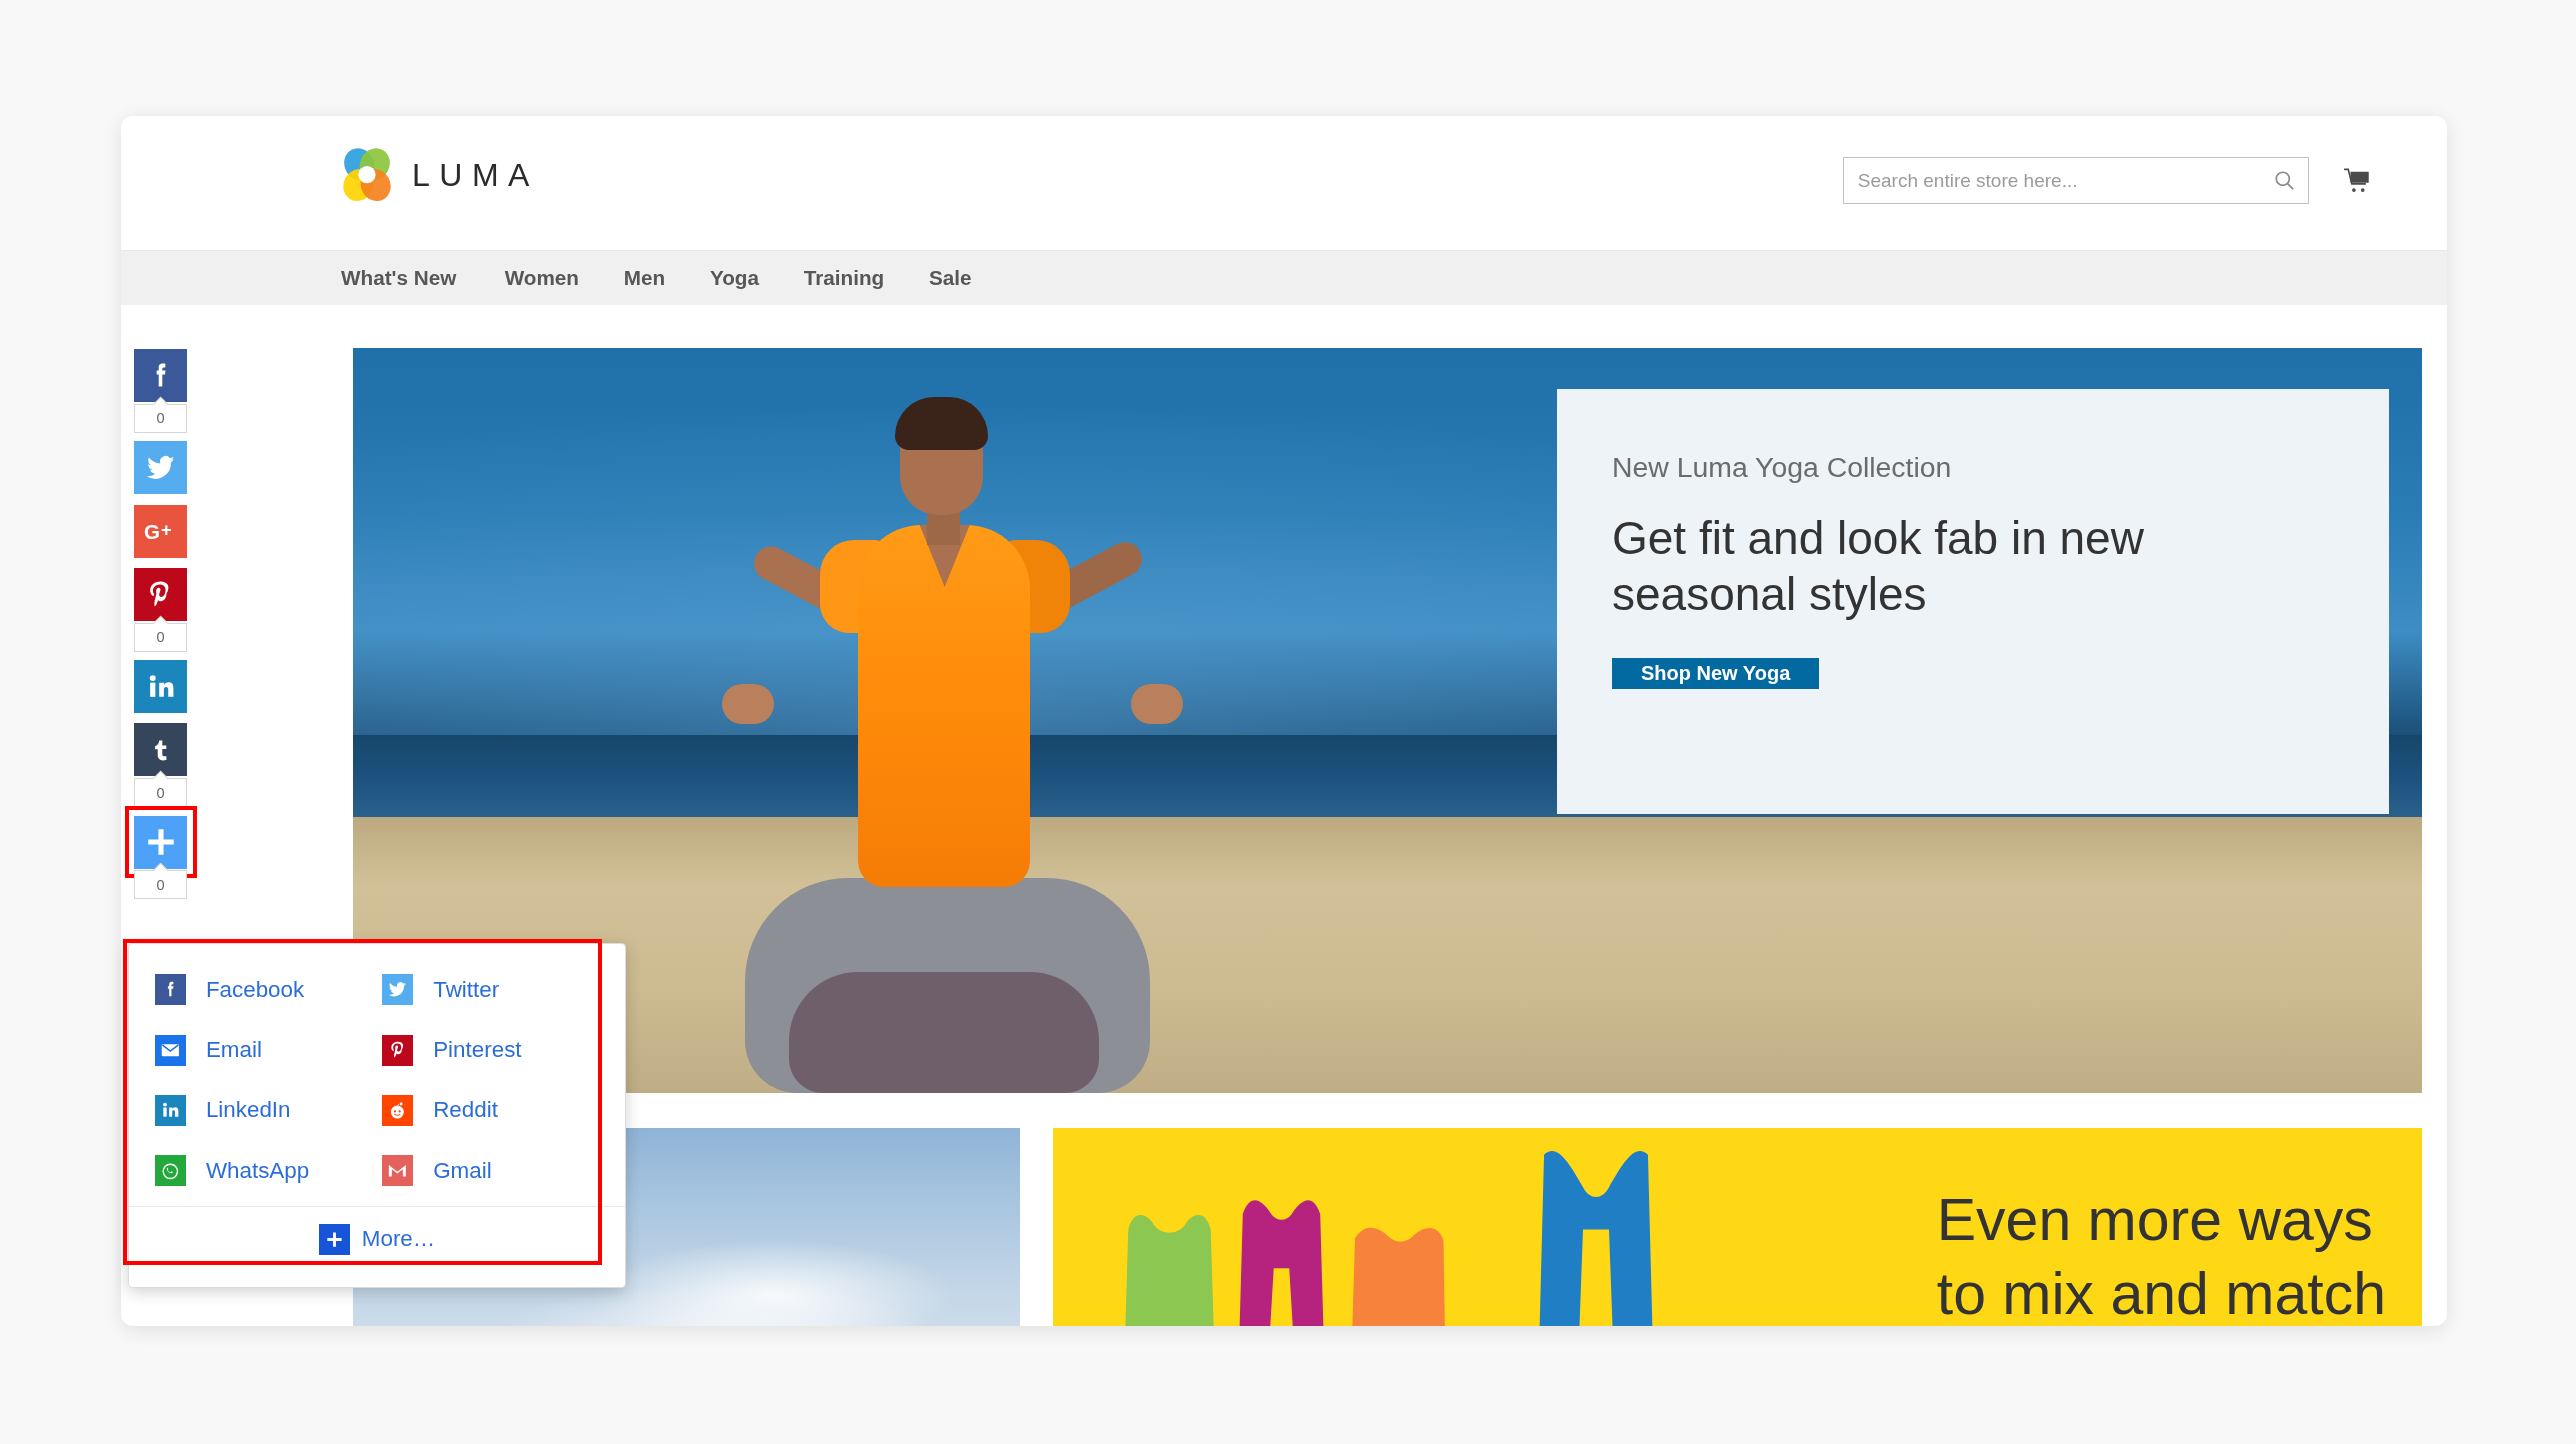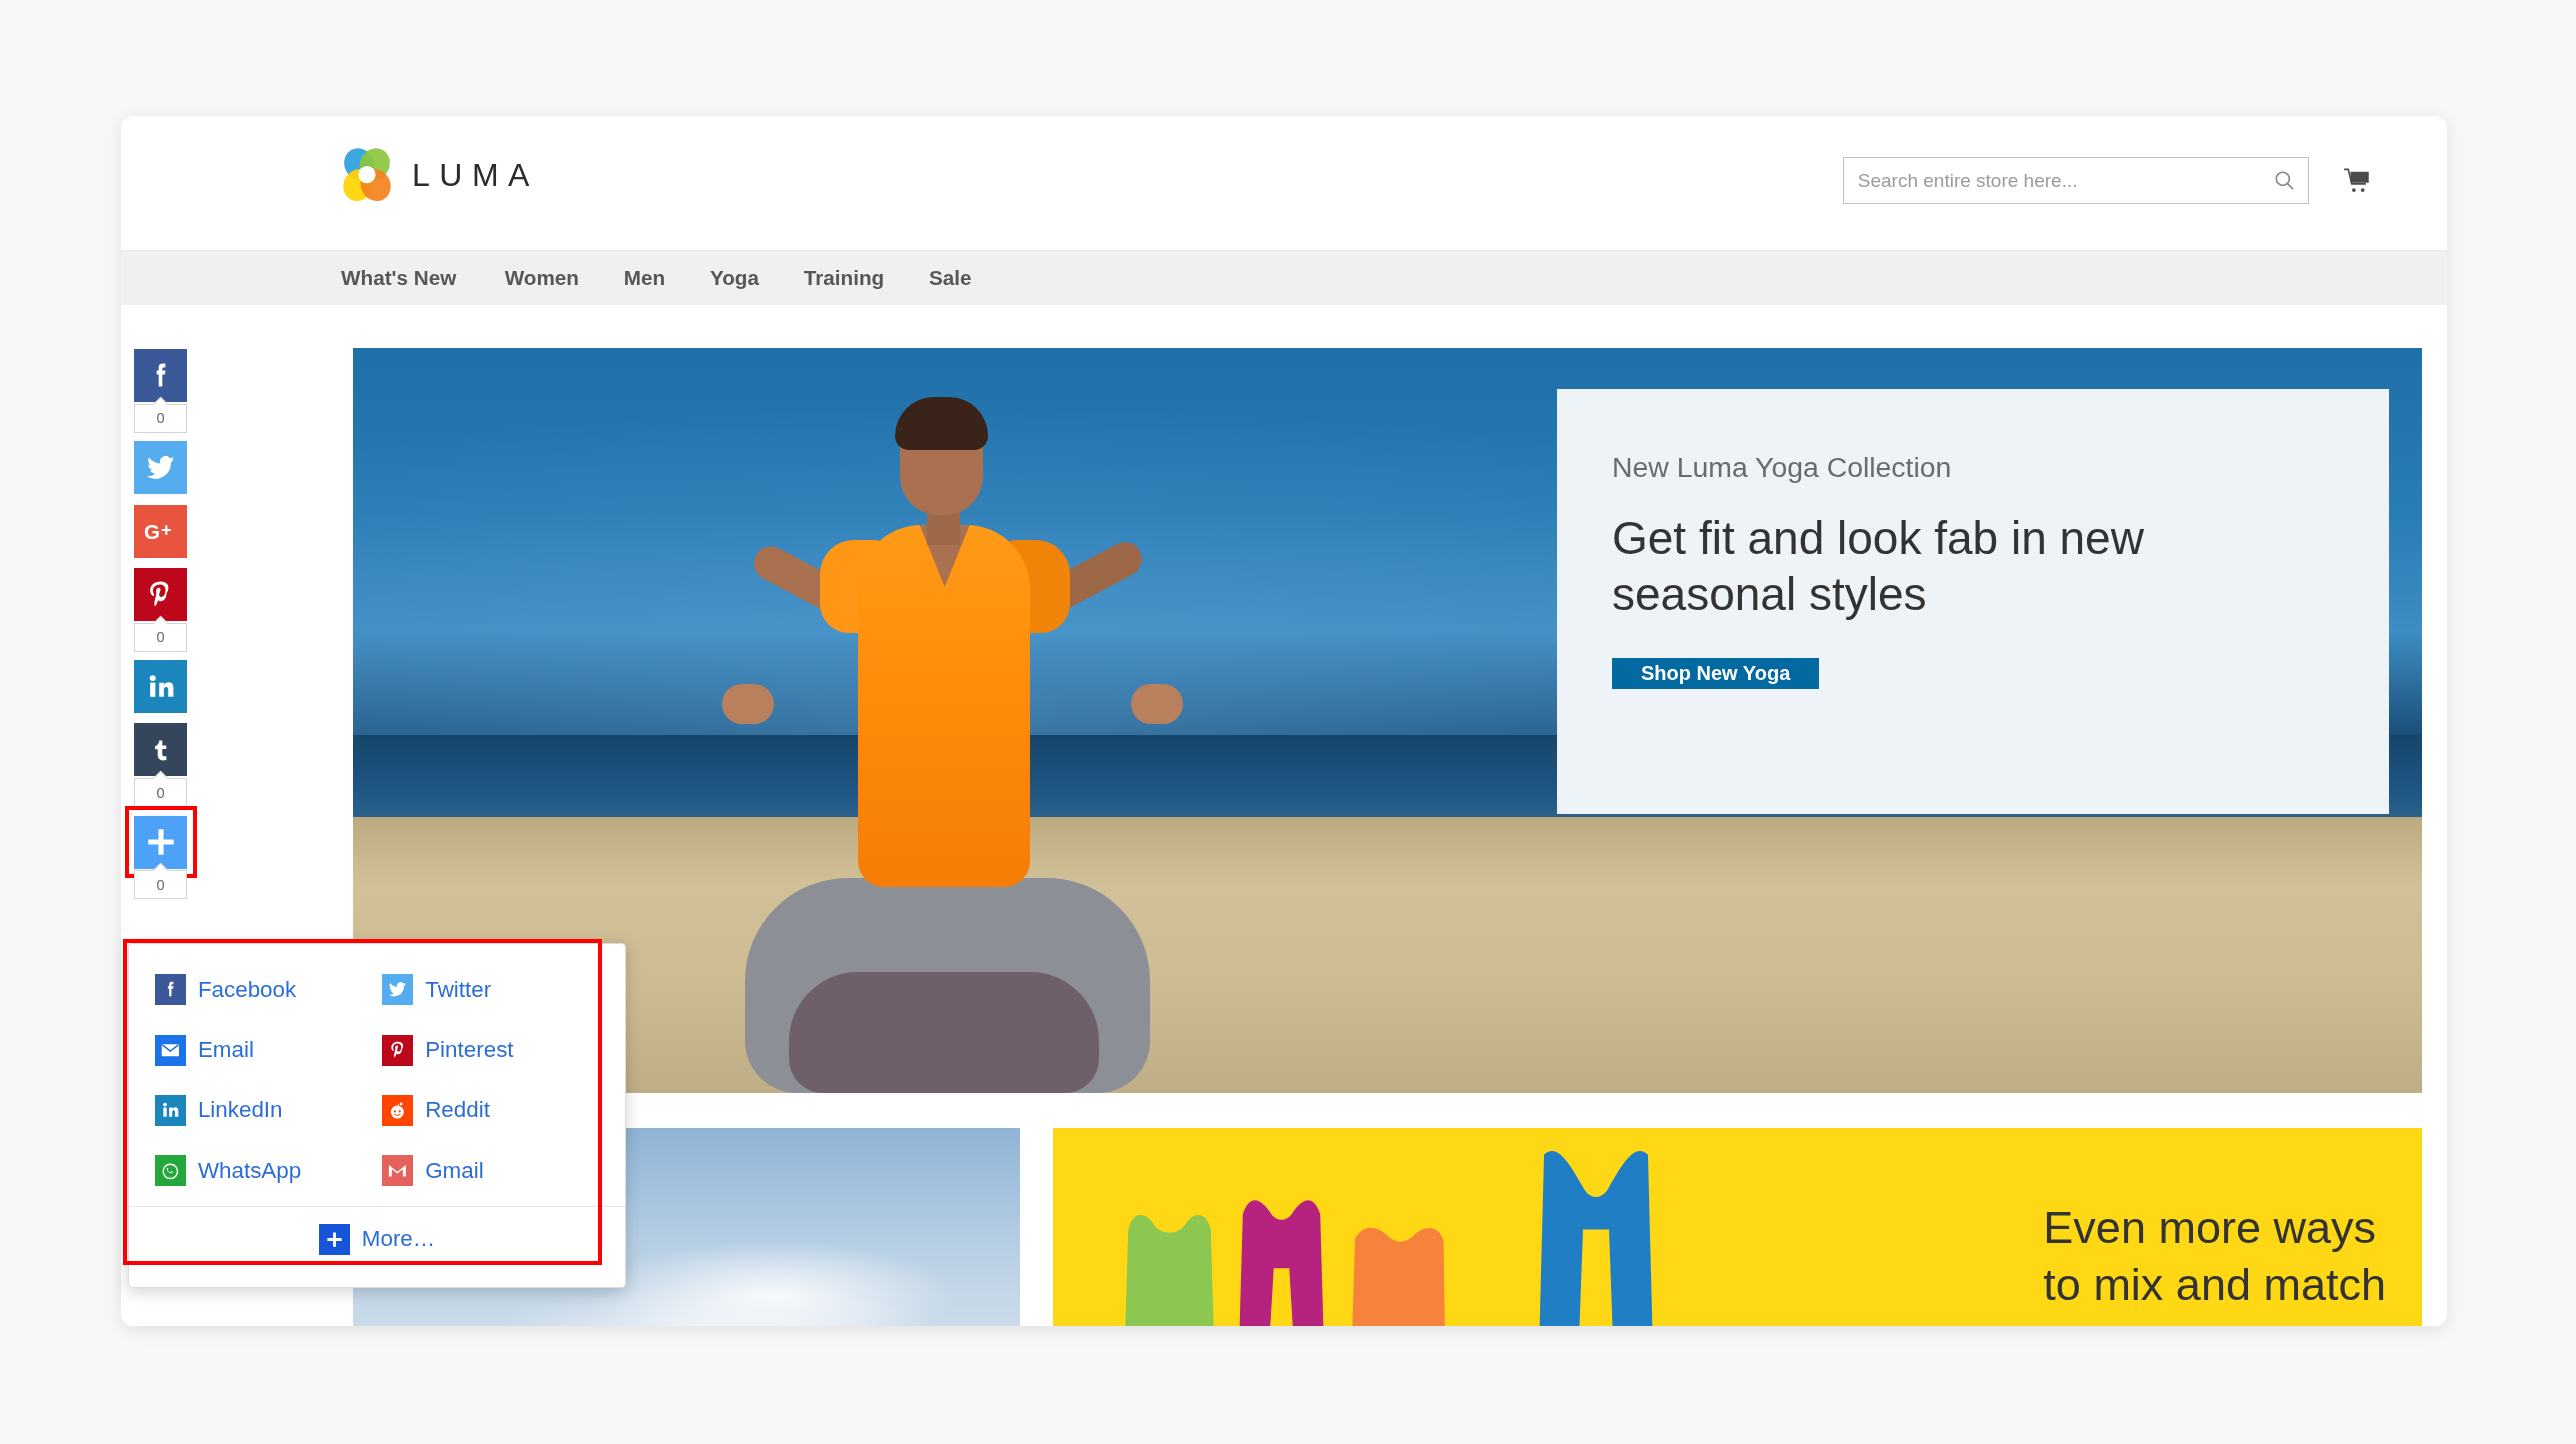--- a/index.html
+++ b/index.html
@@ -203,21 +203,21 @@
     position: absolute; left: 34px; top: 60px;
     font-size: 72px; font-weight: bold; color: #333333; letter-spacing: 0.9px;
   }
   .promo-right {
     position: relative; flex: 1; height: 258px;
     background: #ffd815; overflow: hidden;
   }
   .tank { position: absolute; bottom: -22.4px; }
   .promo-right-text {
     position: absolute; right: 36px; top: 50%; transform: translateY(-50%);
-    font-size: 45px; color: #333333; line-height: 1.26; text-align: left;
+    font-size: 59px; color: #333333; line-height: 1.26; text-align: left;
   }
 
   
   .share-rail {
     position: absolute; left: 134px; top: 349px;
     width: 53px; z-index: 40;
   }
   .share-btn {
     width: 53px; height: 53px;
     display: flex; align-items: center; justify-content: center;
@@ -261,21 +261,21 @@
     border-radius: 4.3px;
     box-shadow: 0 3.4px 15.5px rgba(0,0,0,0.18);
     z-index: 50;
   }
   .share-panel-grid {
     display: grid; grid-template-columns: 1fr 1fr;
     padding: 22.4px 20.7px 12px 20.7px;
     row-gap: 13.8px;
   }
   .share-opt {
-    display: flex; align-items: center; gap: 12px;
+    display: flex; align-items: center; gap: 20px;
     padding: 7.8px 5.2px; cursor: pointer;
   }
   .share-opt .sq {
     width: 31px; height: 31px; flex: 0 0 31px;
     display: flex; align-items: center; justify-content: center;
   }
   .share-opt .lbl {
     font-size: 22.4px; color: #2b6dd8;
   }
   .share-panel-foot {

